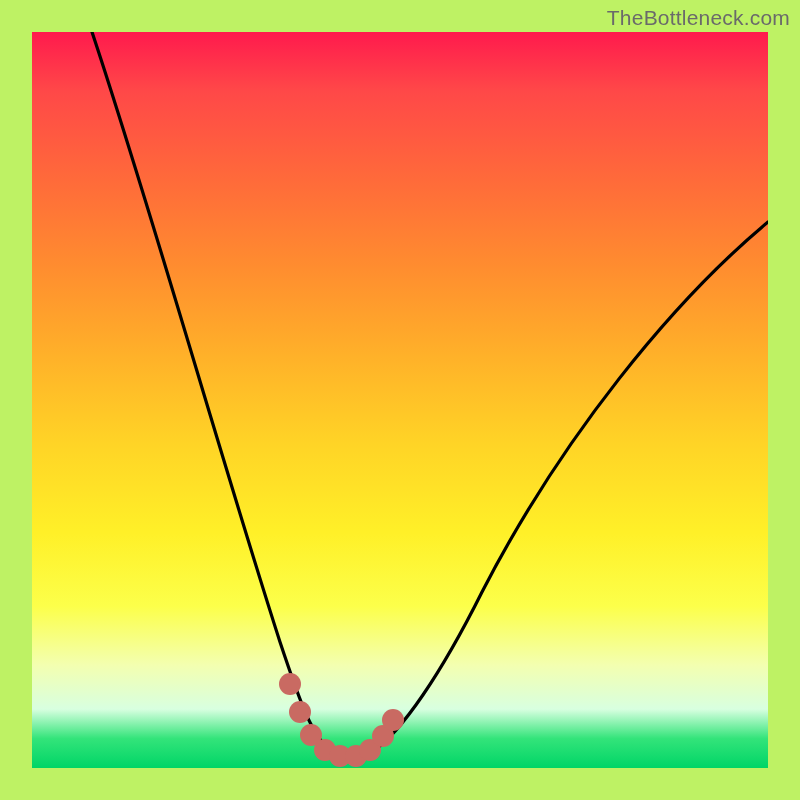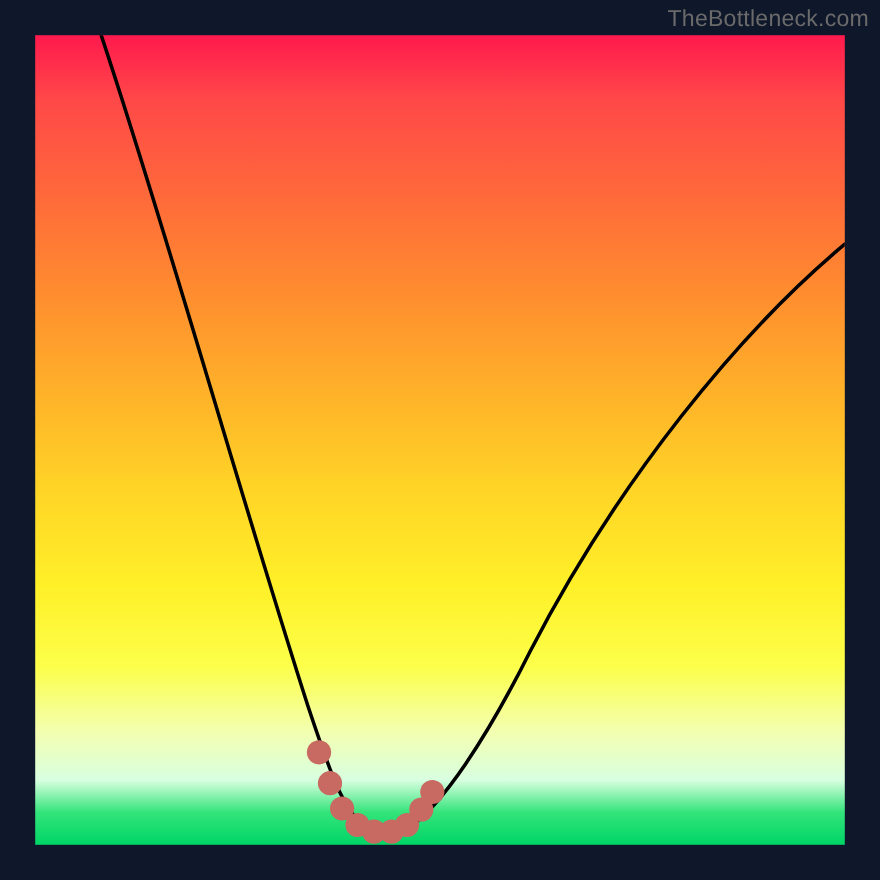--- a/index.html
+++ b/index.html
@@ -10,21 +10,21 @@
     background: #000;
     overflow: hidden;
     font-family: Arial, Helvetica, sans-serif;
   }
   .frame {
     position: absolute;
     left: 0;
     top: 0;
     width: 800px;
     height: 800px;
-    background: #0f172a;
+    background: #bef264;
   }
   .plot {
     position: absolute;
     left: 32px;
     top: 32px;
     width: 736px;
     height: 736px;
     background: linear-gradient(
       to bottom,
       #ff1a4d 0%,

